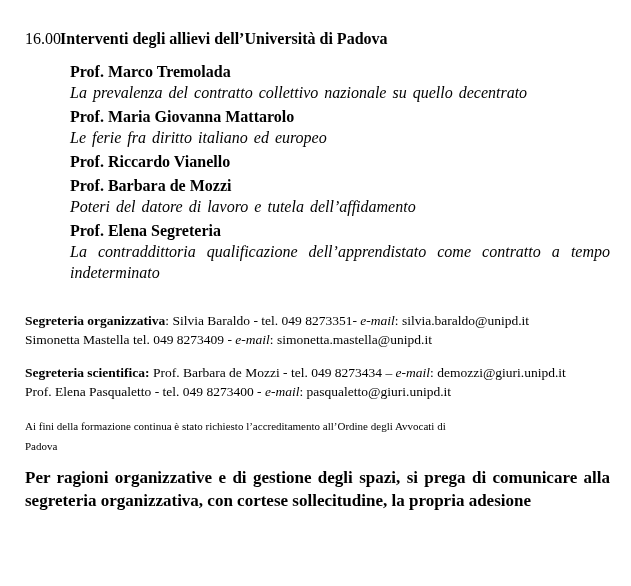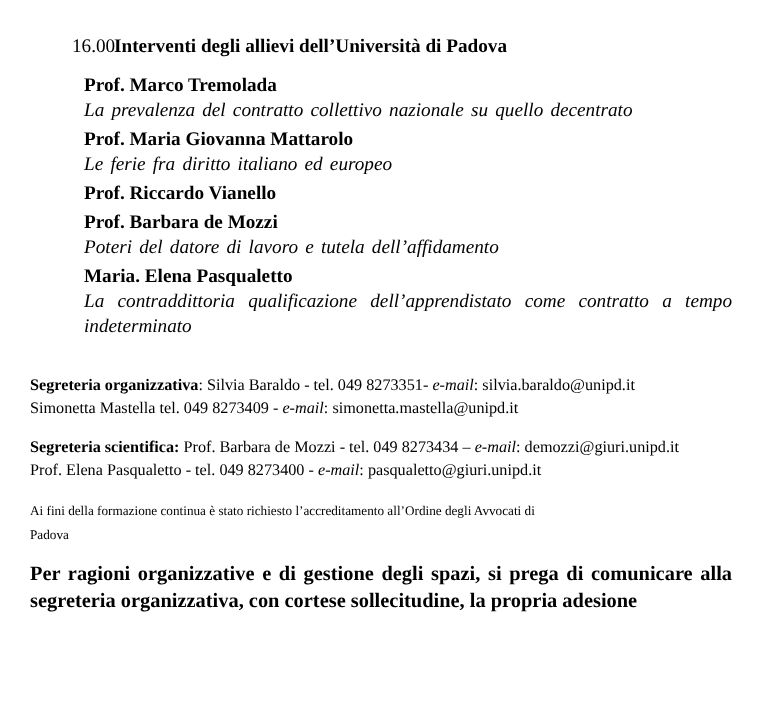--- a/index.html
+++ b/index.html
@@ -21,21 +21,20 @@
   
   .session-heading {
     font-size: 16px;
     line-height: 20px;
     white-space: nowrap;
   }
   .session-time {
     display: inline-block;
     width: 35px;
     font-weight: normal;
-    margin-left: 35px;
   }
   .session-title {
     font-weight: bold;
     text-align: center;
   }
   
   .talks {
     margin-top: 12px;
     margin-left: 45px;
     width: 540px;
@@ -109,21 +108,21 @@
     <div class="talk">
       <div class="talk-speaker">Prof. Riccardo Vianello</div>
     </div>
 
     <div class="talk">
       <div class="talk-speaker">Prof. Barbara de Mozzi</div>
       <div class="talk-title">Poteri del datore di lavoro e tutela dell’affidamento</div>
     </div>
 
     <div class="talk">
-      <div class="talk-speaker">Maria. Elena Pasqualetto</div>
+      <div class="talk-speaker">Prof. Elena Segreteria</div>
       <div class="talk-title justified">La contraddittoria qualificazione dell’apprendistato come contratto a tempo</div>
       <div class="talk-title">indeterminato</div>
     </div>
 
   </div>
 
   <div class="seg seg-org">
     <div class="seg-line"><span class="seg-label">Segreteria organizzativa</span><span>: Silvia Baraldo - tel. 049 8273351- </span><span class="email-word">e-mail</span><span>: silvia.baraldo@unipd.it</span></div>
     <div class="seg-line"><span>Simonetta Mastella tel. 049 8273409 - </span><span class="email-word">e-mail</span><span>: simonetta.mastella@unipd.it</span></div>
   </div>

